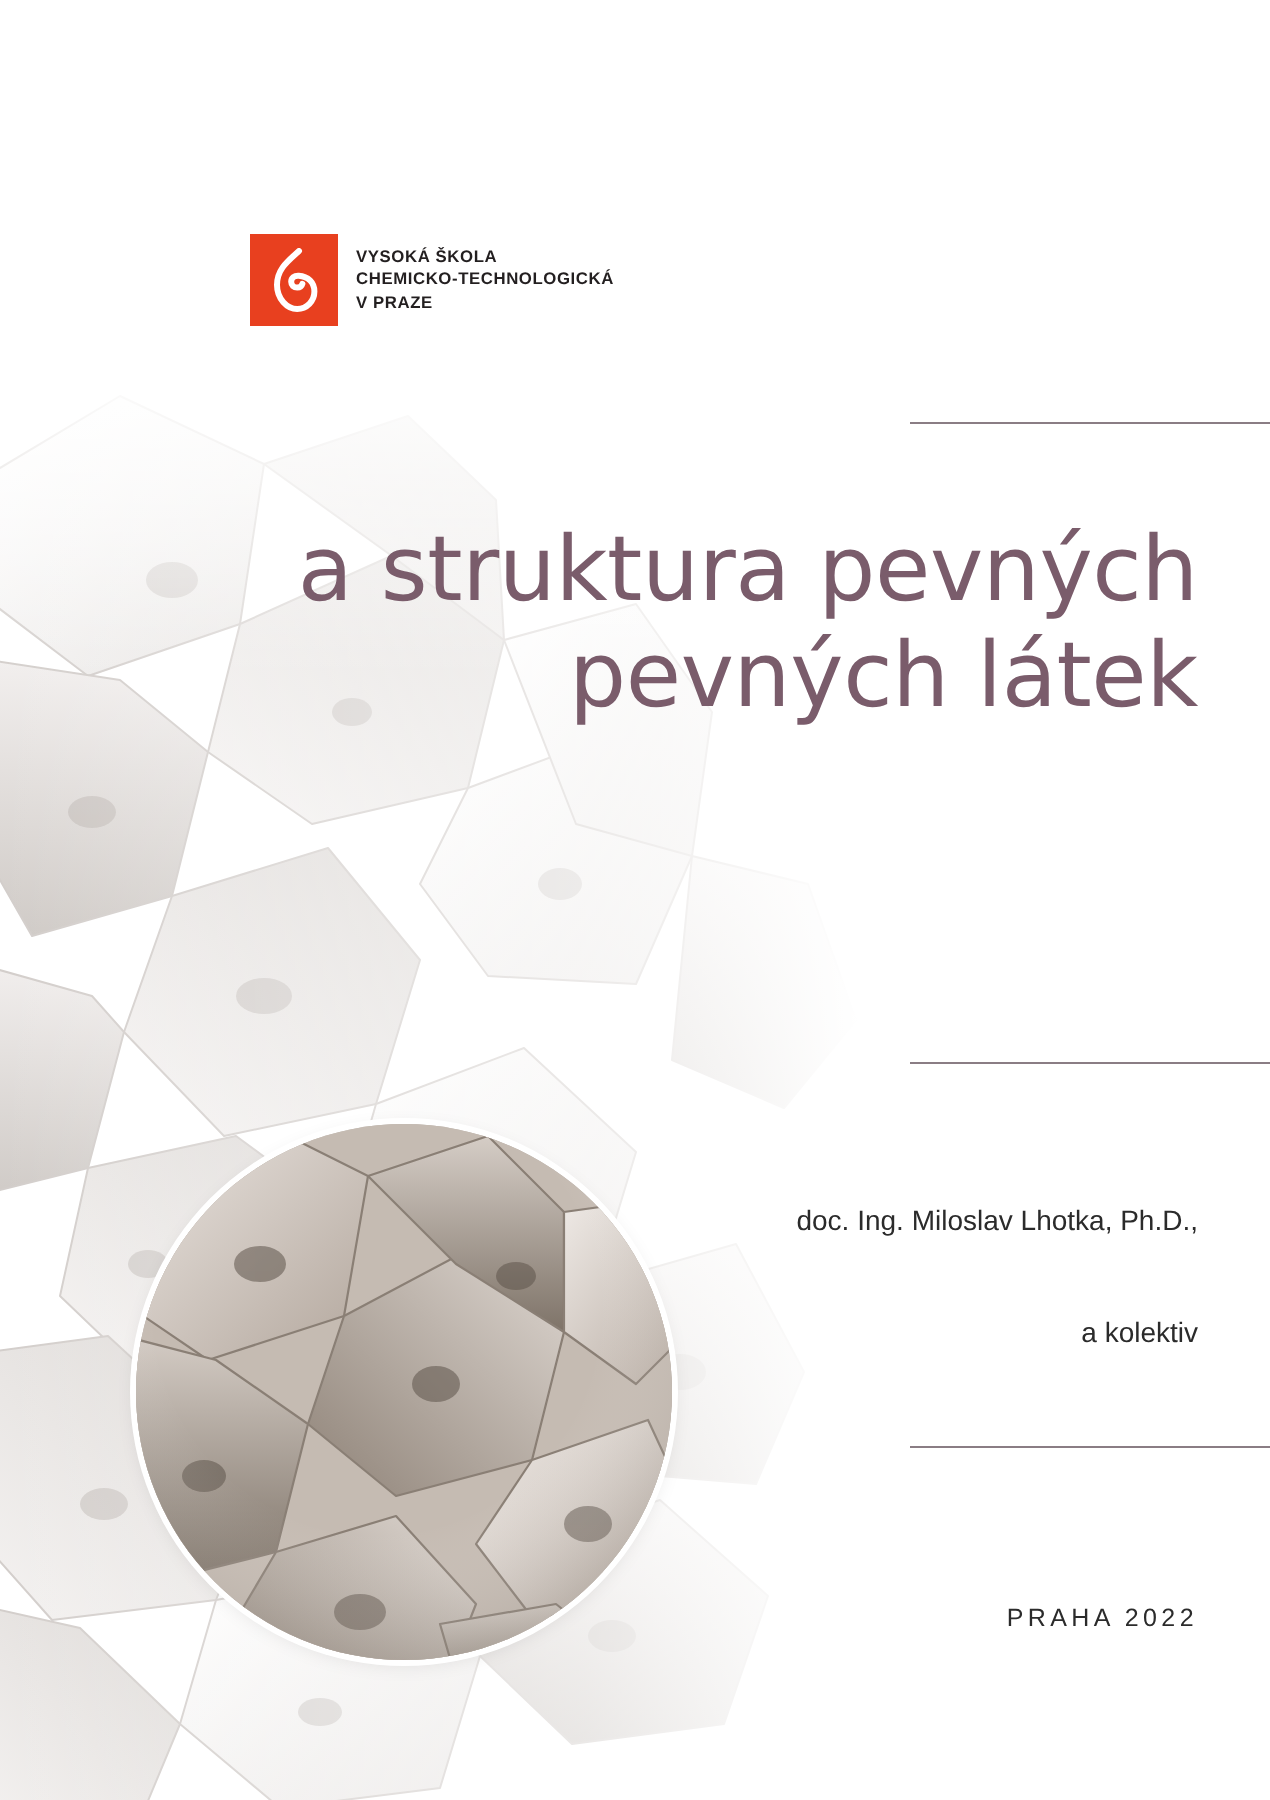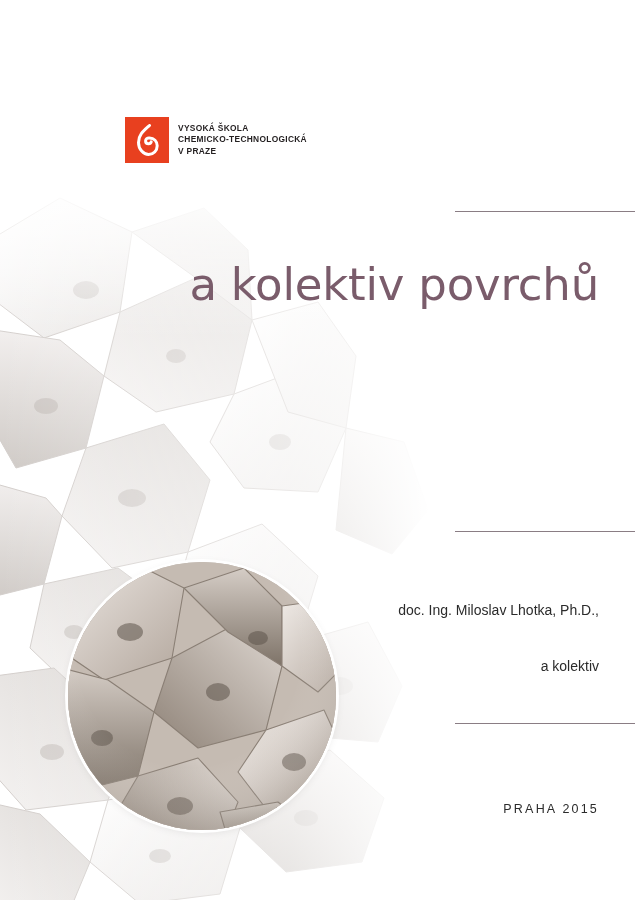--- a/index.html
+++ b/index.html
@@ -263,23 +263,24 @@
       <div>CHEMICKO-TECHNOLOGICKÁ</div>
       <div>V PRAZE</div>
     </div>
   </div>
 
   <div class="rule r1"></div>
   <div class="rule r2"></div>
   <div class="rule r3"></div>
 
   <div class="title">
-    <span class="line">a kolektiv povrchů</span>
+    <span class="line">a struktura pevných</span>
+    <span class="line">pevných látek</span>
   </div>
 
   <div class="author">
     <span class="line">doc. Ing. Miloslav Lhotka, Ph.D.,</span>
     <span class="line second">a kolektiv</span>
   </div>
 
-  <div class="place">PRAHA 2015</div>
+  <div class="place">PRAHA 2022</div>
 
 </div>
 
 </body></html>

